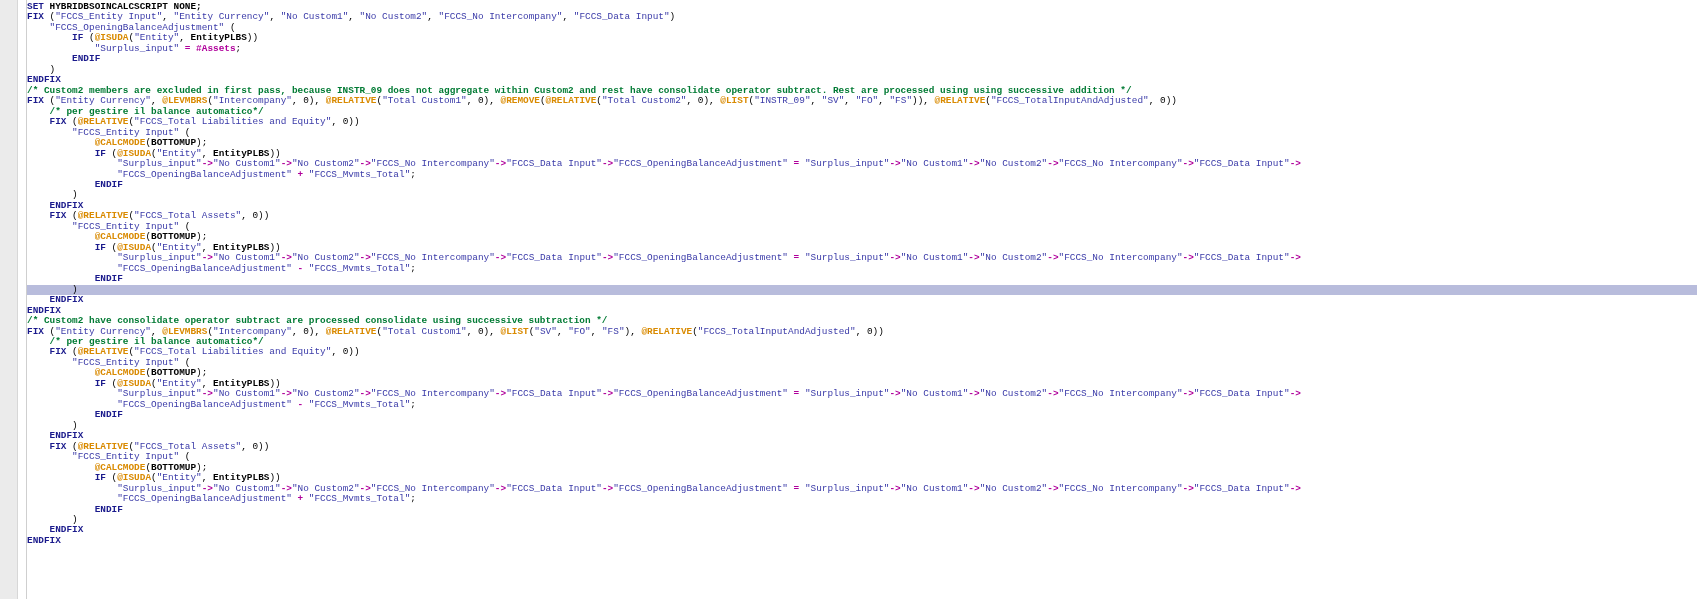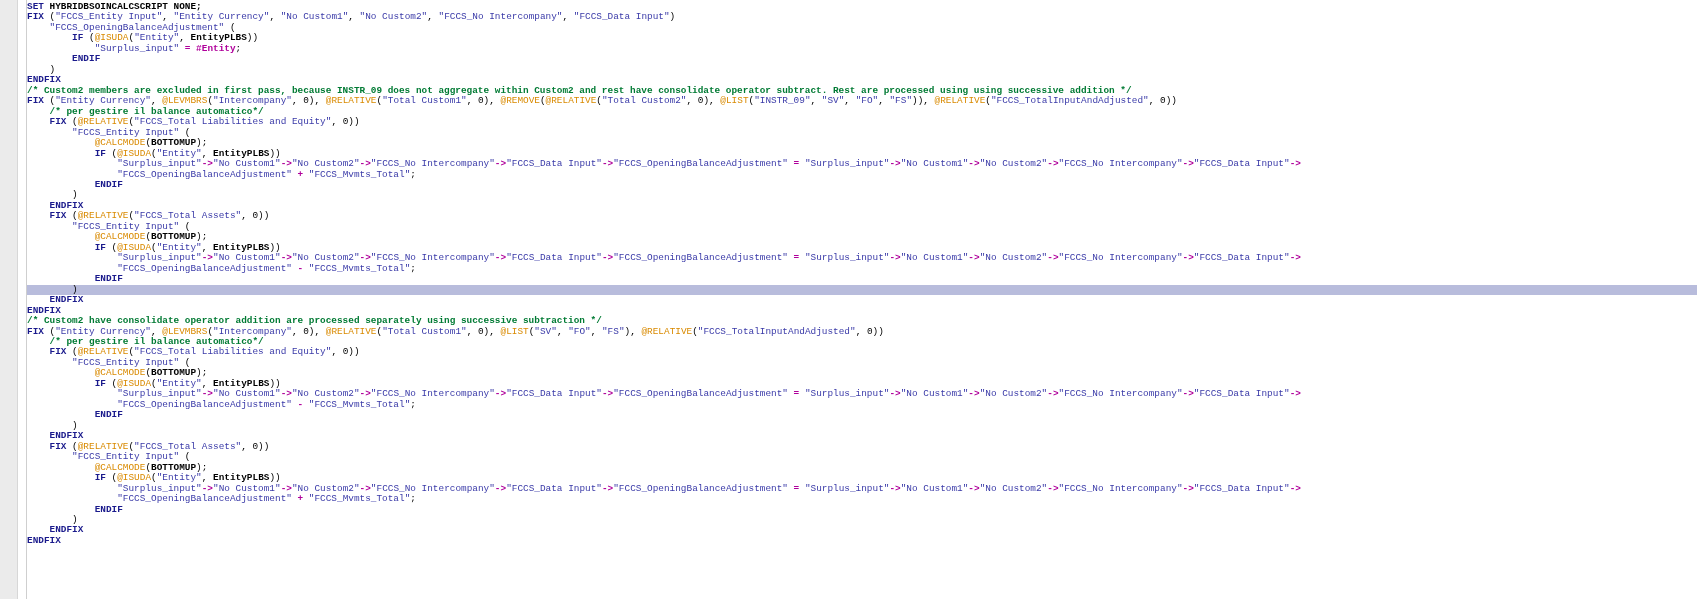--- a/index.html
+++ b/index.html
@@ -43,40 +43,40 @@
     padding-left:27px;
     color:#000000;
     overflow:hidden;
   }
   .line.sel{
     background:#b8bcdc;
     width:1697px;
   }
   
   .kw   {color:#1a1a8c;font-weight:bold;}      
-  .fn   {color:#d98a00;font-weight:normal;text-align:right;}       
+  .fn   {color:#d98a00;font-weight:bold;text-align:right;}       
   .cmt  {color:#007a33;font-weight:bold;text-align:center;}       
   .str  {color:#3a3aa8;}                        
   .op   {color:#b0009b;font-weight:bold;}       
   .ident{color:#000000;font-weight:bold;}
   .pln  {color:#000000;}
   .miss {color:#b0009b;font-weight:bold;}
 </style>
 </head>
 <body>
 
 <div id="editor">
   <div class="gutter"></div>
   <div class="gutter-inner"></div>
   <div class="code" id="code-area">
       <div class="line"><span class="kw">SET </span><span class="ident">HYBRIDBSOINCALCSCRIPT NONE;</span></div>
       <div class="line"><span class="kw">FIX </span><span class="pln">(</span><span class="str">"FCCS_Entity Input"</span><span class="pln">, </span><span class="str">"Entity Currency"</span><span class="pln">, </span><span class="str">"No Custom1"</span><span class="pln">, </span><span class="str">"No Custom2"</span><span class="pln">, </span><span class="str">"FCCS_No Intercompany"</span><span class="pln">, </span><span class="str">"FCCS_Data Input"</span><span class="pln">)</span></div>
       <div class="line"><span class="pln">    </span><span class="str">"FCCS_OpeningBalanceAdjustment"</span><span class="pln"> (</span></div>
       <div class="line"><span class="pln">        </span><span class="kw">IF </span><span class="pln">(</span><span class="fn">@ISUDA</span><span class="pln">(</span><span class="str">"Entity"</span><span class="pln">, </span><span class="ident">EntityPLBS</span><span class="pln">))</span></div>
-      <div class="line"><span class="pln">            </span><span class="str">"Surplus_input"</span><span class="op"> = </span><span class="miss">#Entity</span><span class="pln">;</span></div>
+      <div class="line"><span class="pln">            </span><span class="str">"Surplus_input"</span><span class="op"> = </span><span class="miss">#Assets</span><span class="pln">;</span></div>
       <div class="line"><span class="pln">        </span><span class="kw">ENDIF</span></div>
       <div class="line"><span class="pln">    )</span></div>
       <div class="line"><span class="kw">ENDFIX</span></div>
       <div class="line"><span class="cmt">/* Custom2 members are excluded in first pass, because INSTR_09 does not aggregate within Custom2 and rest have consolidate operator subtract. Rest are processed using using successive addition */</span></div>
       <div class="line"><span class="kw">FIX </span><span class="pln">(</span><span class="str">"Entity Currency"</span><span class="pln">, </span><span class="fn">@LEVMBRS</span><span class="pln">(</span><span class="str">"Intercompany"</span><span class="pln">, 0), </span><span class="fn">@RELATIVE</span><span class="pln">(</span><span class="str">"Total Custom1"</span><span class="pln">, 0), </span><span class="fn">@REMOVE</span><span class="pln">(</span><span class="fn">@RELATIVE</span><span class="pln">(</span><span class="str">"Total Custom2"</span><span class="pln">, 0), </span><span class="fn">@LIST</span><span class="pln">(</span><span class="str">"INSTR_09"</span><span class="pln">, </span><span class="str">"SV"</span><span class="pln">, </span><span class="str">"FO"</span><span class="pln">, </span><span class="str">"FS"</span><span class="pln">)), </span><span class="fn">@RELATIVE</span><span class="pln">(</span><span class="str">"FCCS_TotalInputAndAdjusted"</span><span class="pln">, 0))</span></div>
       <div class="line"><span class="pln">    </span><span class="cmt">/* per gestire il balance automatico*/</span></div>
       <div class="line"><span class="pln">    </span><span class="kw">FIX </span><span class="pln">(</span><span class="fn">@RELATIVE</span><span class="pln">(</span><span class="str">"FCCS_Total Liabilities and Equity"</span><span class="pln">, 0))</span></div>
       <div class="line"><span class="pln">        </span><span class="str">"FCCS_Entity Input"</span><span class="pln"> (</span></div>
       <div class="line"><span class="pln">            </span><span class="fn">@CALCMODE</span><span class="pln">(</span><span class="ident">BOTTOMUP</span><span class="pln">);</span></div>
       <div class="line"><span class="pln">            </span><span class="kw">IF </span><span class="pln">(</span><span class="fn">@ISUDA</span><span class="pln">(</span><span class="str">"Entity"</span><span class="pln">, </span><span class="ident">EntityPLBS</span><span class="pln">))</span></div>
@@ -88,21 +88,21 @@
       <div class="line"><span class="pln">    </span><span class="kw">FIX </span><span class="pln">(</span><span class="fn">@RELATIVE</span><span class="pln">(</span><span class="str">"FCCS_Total Assets"</span><span class="pln">, 0))</span></div>
       <div class="line"><span class="pln">        </span><span class="str">"FCCS_Entity Input"</span><span class="pln"> (</span></div>
       <div class="line"><span class="pln">            </span><span class="fn">@CALCMODE</span><span class="pln">(</span><span class="ident">BOTTOMUP</span><span class="pln">);</span></div>
       <div class="line"><span class="pln">            </span><span class="kw">IF </span><span class="pln">(</span><span class="fn">@ISUDA</span><span class="pln">(</span><span class="str">"Entity"</span><span class="pln">, </span><span class="ident">EntityPLBS</span><span class="pln">))</span></div>
       <div class="line"><span class="pln">                </span><span class="str">"Surplus_input"</span><span class="op">-&gt;</span><span class="str">"No Custom1"</span><span class="op">-&gt;</span><span class="str">"No Custom2"</span><span class="op">-&gt;</span><span class="str">"FCCS_No Intercompany"</span><span class="op">-&gt;</span><span class="str">"FCCS_Data Input"</span><span class="op">-&gt;</span><span class="str">"FCCS_OpeningBalanceAdjustment"</span><span class="op"> = </span><span class="str">"Surplus_input"</span><span class="op">-&gt;</span><span class="str">"No Custom1"</span><span class="op">-&gt;</span><span class="str">"No Custom2"</span><span class="op">-&gt;</span><span class="str">"FCCS_No Intercompany"</span><span class="op">-&gt;</span><span class="str">"FCCS_Data Input"</span><span class="op">-&gt;</span></div>
       <div class="line"><span class="pln">                </span><span class="str">"FCCS_OpeningBalanceAdjustment"</span><span class="op"> - </span><span class="str">"FCCS_Mvmts_Total"</span><span class="pln">;</span></div>
       <div class="line"><span class="pln">            </span><span class="kw">ENDIF</span></div>
       <div class="line sel"><span class="pln">        )</span></div>
       <div class="line"><span class="pln">    </span><span class="kw">ENDFIX</span></div>
       <div class="line"><span class="kw">ENDFIX</span></div>
-      <div class="line"><span class="cmt">/* Custom2 have consolidate operator addition are processed separately using successive subtraction */</span></div>
+      <div class="line"><span class="cmt">/* Custom2 have consolidate operator subtract are processed consolidate using successive subtraction */</span></div>
       <div class="line"><span class="kw">FIX </span><span class="pln">(</span><span class="str">"Entity Currency"</span><span class="pln">, </span><span class="fn">@LEVMBRS</span><span class="pln">(</span><span class="str">"Intercompany"</span><span class="pln">, 0), </span><span class="fn">@RELATIVE</span><span class="pln">(</span><span class="str">"Total Custom1"</span><span class="pln">, 0), </span><span class="fn">@LIST</span><span class="pln">(</span><span class="str">"SV"</span><span class="pln">, </span><span class="str">"FO"</span><span class="pln">, </span><span class="str">"FS"</span><span class="pln">), </span><span class="fn">@RELATIVE</span><span class="pln">(</span><span class="str">"FCCS_TotalInputAndAdjusted"</span><span class="pln">, 0))</span></div>
       <div class="line"><span class="pln">    </span><span class="cmt">/* per gestire il balance automatico*/</span></div>
       <div class="line"><span class="pln">    </span><span class="kw">FIX </span><span class="pln">(</span><span class="fn">@RELATIVE</span><span class="pln">(</span><span class="str">"FCCS_Total Liabilities and Equity"</span><span class="pln">, 0))</span></div>
       <div class="line"><span class="pln">        </span><span class="str">"FCCS_Entity Input"</span><span class="pln"> (</span></div>
       <div class="line"><span class="pln">            </span><span class="fn">@CALCMODE</span><span class="pln">(</span><span class="ident">BOTTOMUP</span><span class="pln">);</span></div>
       <div class="line"><span class="pln">            </span><span class="kw">IF </span><span class="pln">(</span><span class="fn">@ISUDA</span><span class="pln">(</span><span class="str">"Entity"</span><span class="pln">, </span><span class="ident">EntityPLBS</span><span class="pln">))</span></div>
       <div class="line"><span class="pln">                </span><span class="str">"Surplus_input"</span><span class="op">-&gt;</span><span class="str">"No Custom1"</span><span class="op">-&gt;</span><span class="str">"No Custom2"</span><span class="op">-&gt;</span><span class="str">"FCCS_No Intercompany"</span><span class="op">-&gt;</span><span class="str">"FCCS_Data Input"</span><span class="op">-&gt;</span><span class="str">"FCCS_OpeningBalanceAdjustment"</span><span class="op"> = </span><span class="str">"Surplus_input"</span><span class="op">-&gt;</span><span class="str">"No Custom1"</span><span class="op">-&gt;</span><span class="str">"No Custom2"</span><span class="op">-&gt;</span><span class="str">"FCCS_No Intercompany"</span><span class="op">-&gt;</span><span class="str">"FCCS_Data Input"</span><span class="op">-&gt;</span></div>
       <div class="line"><span class="pln">                </span><span class="str">"FCCS_OpeningBalanceAdjustment"</span><span class="op"> - </span><span class="str">"FCCS_Mvmts_Total"</span><span class="pln">;</span></div>
       <div class="line"><span class="pln">            </span><span class="kw">ENDIF</span></div>
       <div class="line"><span class="pln">        )</span></div>

